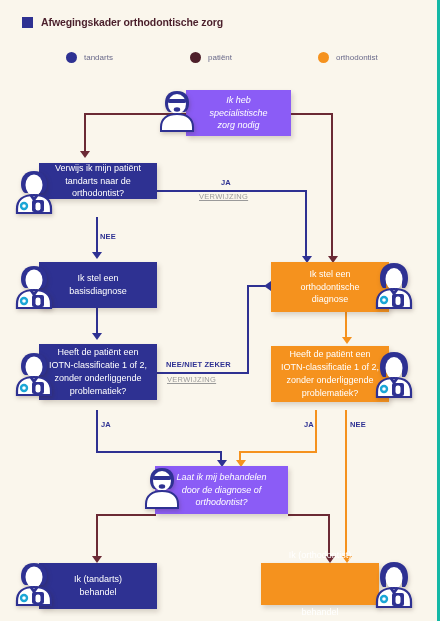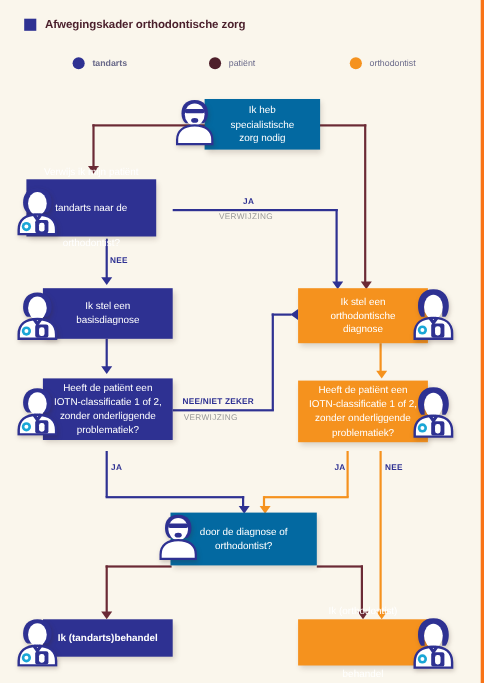--- a/index.html
+++ b/index.html
@@ -6,21 +6,21 @@
   body{
     width:440px;height:621px;
     background:#faf6ec;
     font-family:"Liberation Sans",sans-serif;
     overflow:hidden;
     position:relative;
   }
   #page{
     position:relative;width:440px;height:621px;
     background:#faf6ec;
-    border-right:3px solid #f97316;
+    border-right:3px solid #14b8a6;
     box-sizing:border-box;
     overflow:hidden;
   }
   
   #title-bar{
     position:absolute;left:22px;top:16px;
     display:flex;align-items:center;gap:8px;
   }
   #title-square{
     width:11px;height:11px;background:#2e3192;display:block;
@@ -51,40 +51,40 @@
     text-align:center;
     color:#fff;
     font-size:9px;
     line-height:1.42;
     box-sizing:border-box;
     padding:6px 8px;
     box-shadow:2px 3px 5px rgba(60,40,30,0.18);
   }
   .node.blue{background:#2e3192;}
   .node.orange{background:#f5921e;}
-  .node.maroon{background:#0369a1;}
+  .node.maroon{background:#8b5cf6;font-style:italic;}
   
   .elabel{position:absolute;font-size:7.5px;font-weight:bold;letter-spacing:0.2px;}
   .elabel.blue{color:#2e3192;}
-  .elabel.sub{font-weight:normal;color:#9a9a9a;letter-spacing:0.3px;}
+  .elabel.sub{font-weight:normal;color:#9a9a9a;letter-spacing:0.3px;text-decoration:underline;}
   
   .avatar{position:absolute;filter:drop-shadow(1.5px 2px 2px rgba(60,40,30,0.25));}
 </style>
 </head>
 <body>
 
 <div id="page">
 
   <div id="title-bar">
     <span id="title-square"></span>
     <span id="title-text">Afwegingskader orthodontische zorg</span>
   </div>
 
   <div id="legend">
-    <div class="legend-item" style="left:66px;top:3px;font-weight:bold;">
+    <div class="legend-item" style="left:66px;top:3px;">
       <span class="legend-dot" style="background:#2e3192;"></span>
       <span class="legend-label">tandarts</span>
     </div>
     <div class="legend-item" style="left:190px;top:3px;">
       <span class="legend-dot" style="background:#4e1f2a;"></span>
       <span class="legend-label">patiënt</span>
     </div>
     <div class="legend-item" style="left:318px;top:3px;">
       <span class="legend-dot" style="background:#f5921e;"></span>
       <span class="legend-label">orthodontist</span>
@@ -155,21 +155,21 @@
   <div class="avatar" style="left:155px;top:85px;width:44px;height:48px;">
     <svg width="44" height="48" viewBox="0 0 44 48">
       <path d="M22 6 C13 6 10 12 10 18 C10 23 12 26 14 27 L30 27 C32 26 34 23 34 18 C34 12 31 6 22 6 Z" fill="#2e3192"></path>
       <ellipse cx="22" cy="19" rx="9" ry="10" fill="#ffffff"></ellipse>
       <rect x="13" y="14" width="18" height="4" rx="1.6" fill="#2e3192"></rect>
       <ellipse cx="22" cy="24.5" rx="3.2" ry="2.2" fill="#2e3192"></ellipse>
       <path d="M22 29 C12 29 6 34 6 42 L6 46 L38 46 L38 42 C38 34 32 29 22 29 Z" fill="#ffffff" stroke="#2e3192" stroke-width="2"></path>
     </svg>
   </div>
 
-  <div class="node blue" style="left:24px;top:163px;width:118px;height:52px;flex-direction:column;gap:20px;">
+  <div class="node blue" style="left:39px;top:163px;width:118px;height:36px;flex-direction:column;">
     <span>Verwijs ik mijn patiënt</span>
     <span>tandarts naar de</span>
     <span>orthodontist?</span>
   </div>
   <div class="avatar" style="left:12px;top:166px;width:44px;height:48px;">
     <svg width="44" height="48" viewBox="0 0 44 48">
       <path d="M22 5 C13 5 9 11 9 18 C9 23 11 26 13 27 L31 27 C33 26 35 23 35 18 C35 11 31 5 22 5 Z" fill="#2e3192"></path>
       <ellipse cx="22" cy="19" rx="8.5" ry="10.5" fill="#ffffff"></ellipse>
       <path d="M22 29 C11 29 5 34 5 43 L5 47 L39 47 L39 43 C39 34 33 29 22 29 Z" fill="#ffffff" stroke="#2e3192" stroke-width="2.2"></path>
       <path d="M17 29 L22 36 L27 29 L24 28 L22 31 L20 28 Z" fill="#2e3192"></path>
@@ -247,51 +247,52 @@
       <path d="M22 30 C11 30 5 35 5 44 L5 49 L39 49 L39 44 C39 35 33 30 22 30 Z" fill="#ffffff" stroke="#2e3192" stroke-width="2.2"></path>
       <path d="M17 30 L22 37 L27 30 L24 29 L22 32 L20 29 Z" fill="#2e3192"></path>
       <circle cx="12" cy="41" r="4.2" fill="#1aa6d6"></circle>
       <circle cx="12" cy="41" r="1.8" fill="#ffffff"></circle>
       <rect x="20" y="35" width="12" height="13" rx="2" fill="#2e3192"></rect>
       <rect x="23.5" y="37.5" width="5" height="8.5" rx="2.2" fill="#ffffff"></rect>
     </svg>
   </div>
 
   <div class="node maroon" style="left:155px;top:466px;width:133px;height:48px;flex-direction:column;">
+    <span>Laat ik mij behandelen</span>
     <span>door de diagnose of</span>
     <span>orthodontist?</span>
   </div>
   <div class="avatar" style="left:140px;top:462px;width:44px;height:48px;">
     <svg width="44" height="48" viewBox="0 0 44 48">
       <path d="M22 6 C13 6 10 12 10 18 C10 23 12 26 14 27 L30 27 C32 26 34 23 34 18 C34 12 31 6 22 6 Z" fill="#2e3192"></path>
       <ellipse cx="22" cy="19" rx="9" ry="10" fill="#ffffff"></ellipse>
       <rect x="13" y="14" width="18" height="4" rx="1.6" fill="#2e3192"></rect>
       <ellipse cx="22" cy="24.5" rx="3.2" ry="2.2" fill="#2e3192"></ellipse>
       <path d="M22 29 C12 29 6 34 6 42 L6 46 L38 46 L38 42 C38 34 32 29 22 29 Z" fill="#ffffff" stroke="#2e3192" stroke-width="2"></path>
     </svg>
   </div>
 
-  <div class="node blue" style="left:39px;top:563px;width:118px;height:34px;font-weight:bold;">
+  <div class="node blue" style="left:39px;top:563px;width:118px;height:46px;flex-direction:column;">
     <span>Ik (tandarts)</span>
     <span>behandel</span>
   </div>
   <div class="avatar" style="left:12px;top:558px;width:44px;height:48px;">
     <svg width="44" height="48" viewBox="0 0 44 48">
       <path d="M22 5 C13 5 9 11 9 18 C9 23 11 26 13 27 L31 27 C33 26 35 23 35 18 C35 11 31 5 22 5 Z" fill="#2e3192"></path>
       <ellipse cx="22" cy="19" rx="8.5" ry="10.5" fill="#ffffff"></ellipse>
       <path d="M22 29 C11 29 5 34 5 43 L5 47 L39 47 L39 43 C39 34 33 29 22 29 Z" fill="#ffffff" stroke="#2e3192" stroke-width="2.2"></path>
       <path d="M17 29 L22 36 L27 29 L24 28 L22 31 L20 28 Z" fill="#2e3192"></path>
       <circle cx="12" cy="40" r="4.2" fill="#1aa6d6"></circle>
       <circle cx="12" cy="40" r="1.8" fill="#ffffff"></circle>
       <rect x="20" y="34" width="12" height="12" rx="2" fill="#2e3192"></rect>
       <rect x="23.5" y="36.5" width="5" height="8" rx="2.2" fill="#ffffff"></rect>
     </svg>
   </div>
 
-  <div class="node orange" style="left:271px;top:563px;width:118px;height:42px;flex-direction:column;gap:44px;">
+  <div class="node orange" style="left:261px;top:563px;width:118px;height:42px;flex-direction:column;gap:44px;">
     <span>Ik (orthodontist)</span>
     <span>behandel</span>
   </div>
   <div class="avatar" style="left:372px;top:558px;width:44px;height:50px;">
     <svg width="44" height="50" viewBox="0 0 44 50">
       <path d="M22 4 C12 4 8 11 8 19 C8 25 10 28 11 29 L14 29 L14 17 L30 17 L30 29 L33 29 C34 28 36 25 36 19 C36 11 32 4 22 4 Z" fill="#2e3192"></path>
       <ellipse cx="22" cy="20" rx="8.5" ry="11" fill="#ffffff"></ellipse>
       <path d="M22 30 C11 30 5 35 5 44 L5 49 L39 49 L39 44 C39 35 33 30 22 30 Z" fill="#ffffff" stroke="#2e3192" stroke-width="2.2"></path>
       <path d="M17 30 L22 37 L27 30 L24 29 L22 32 L20 29 Z" fill="#2e3192"></path>
       <circle cx="12" cy="41" r="4.2" fill="#1aa6d6"></circle>

